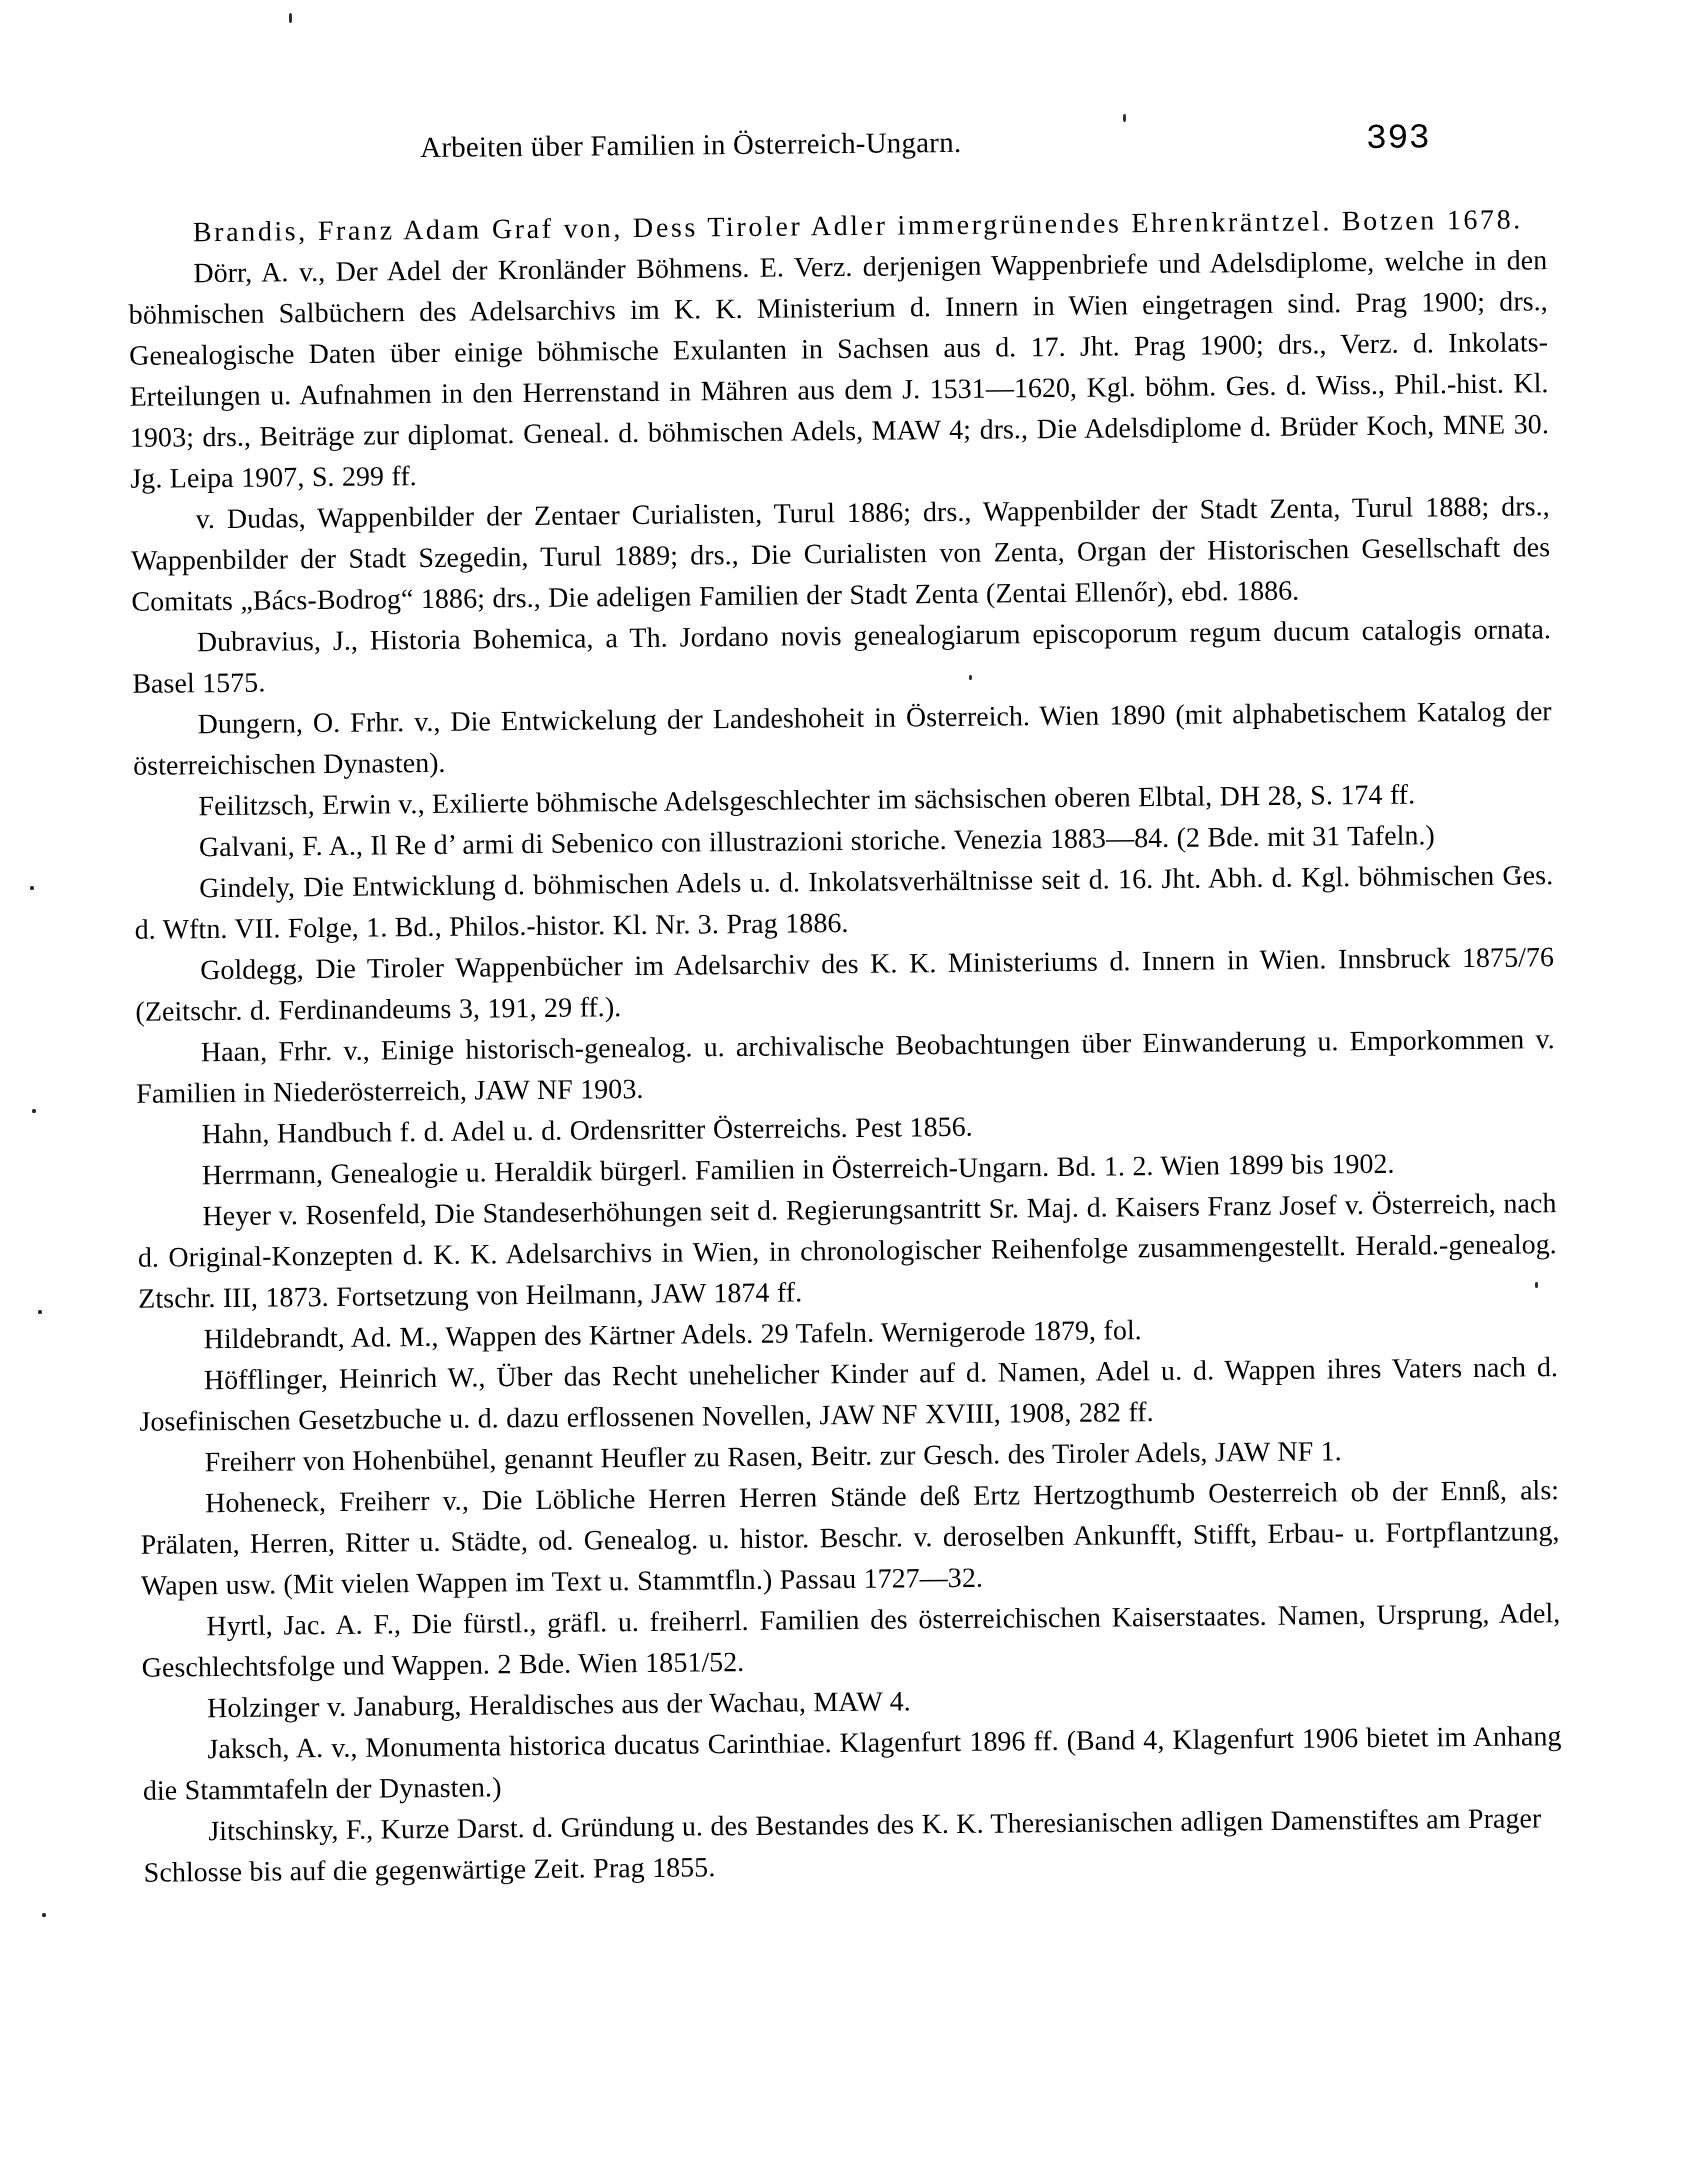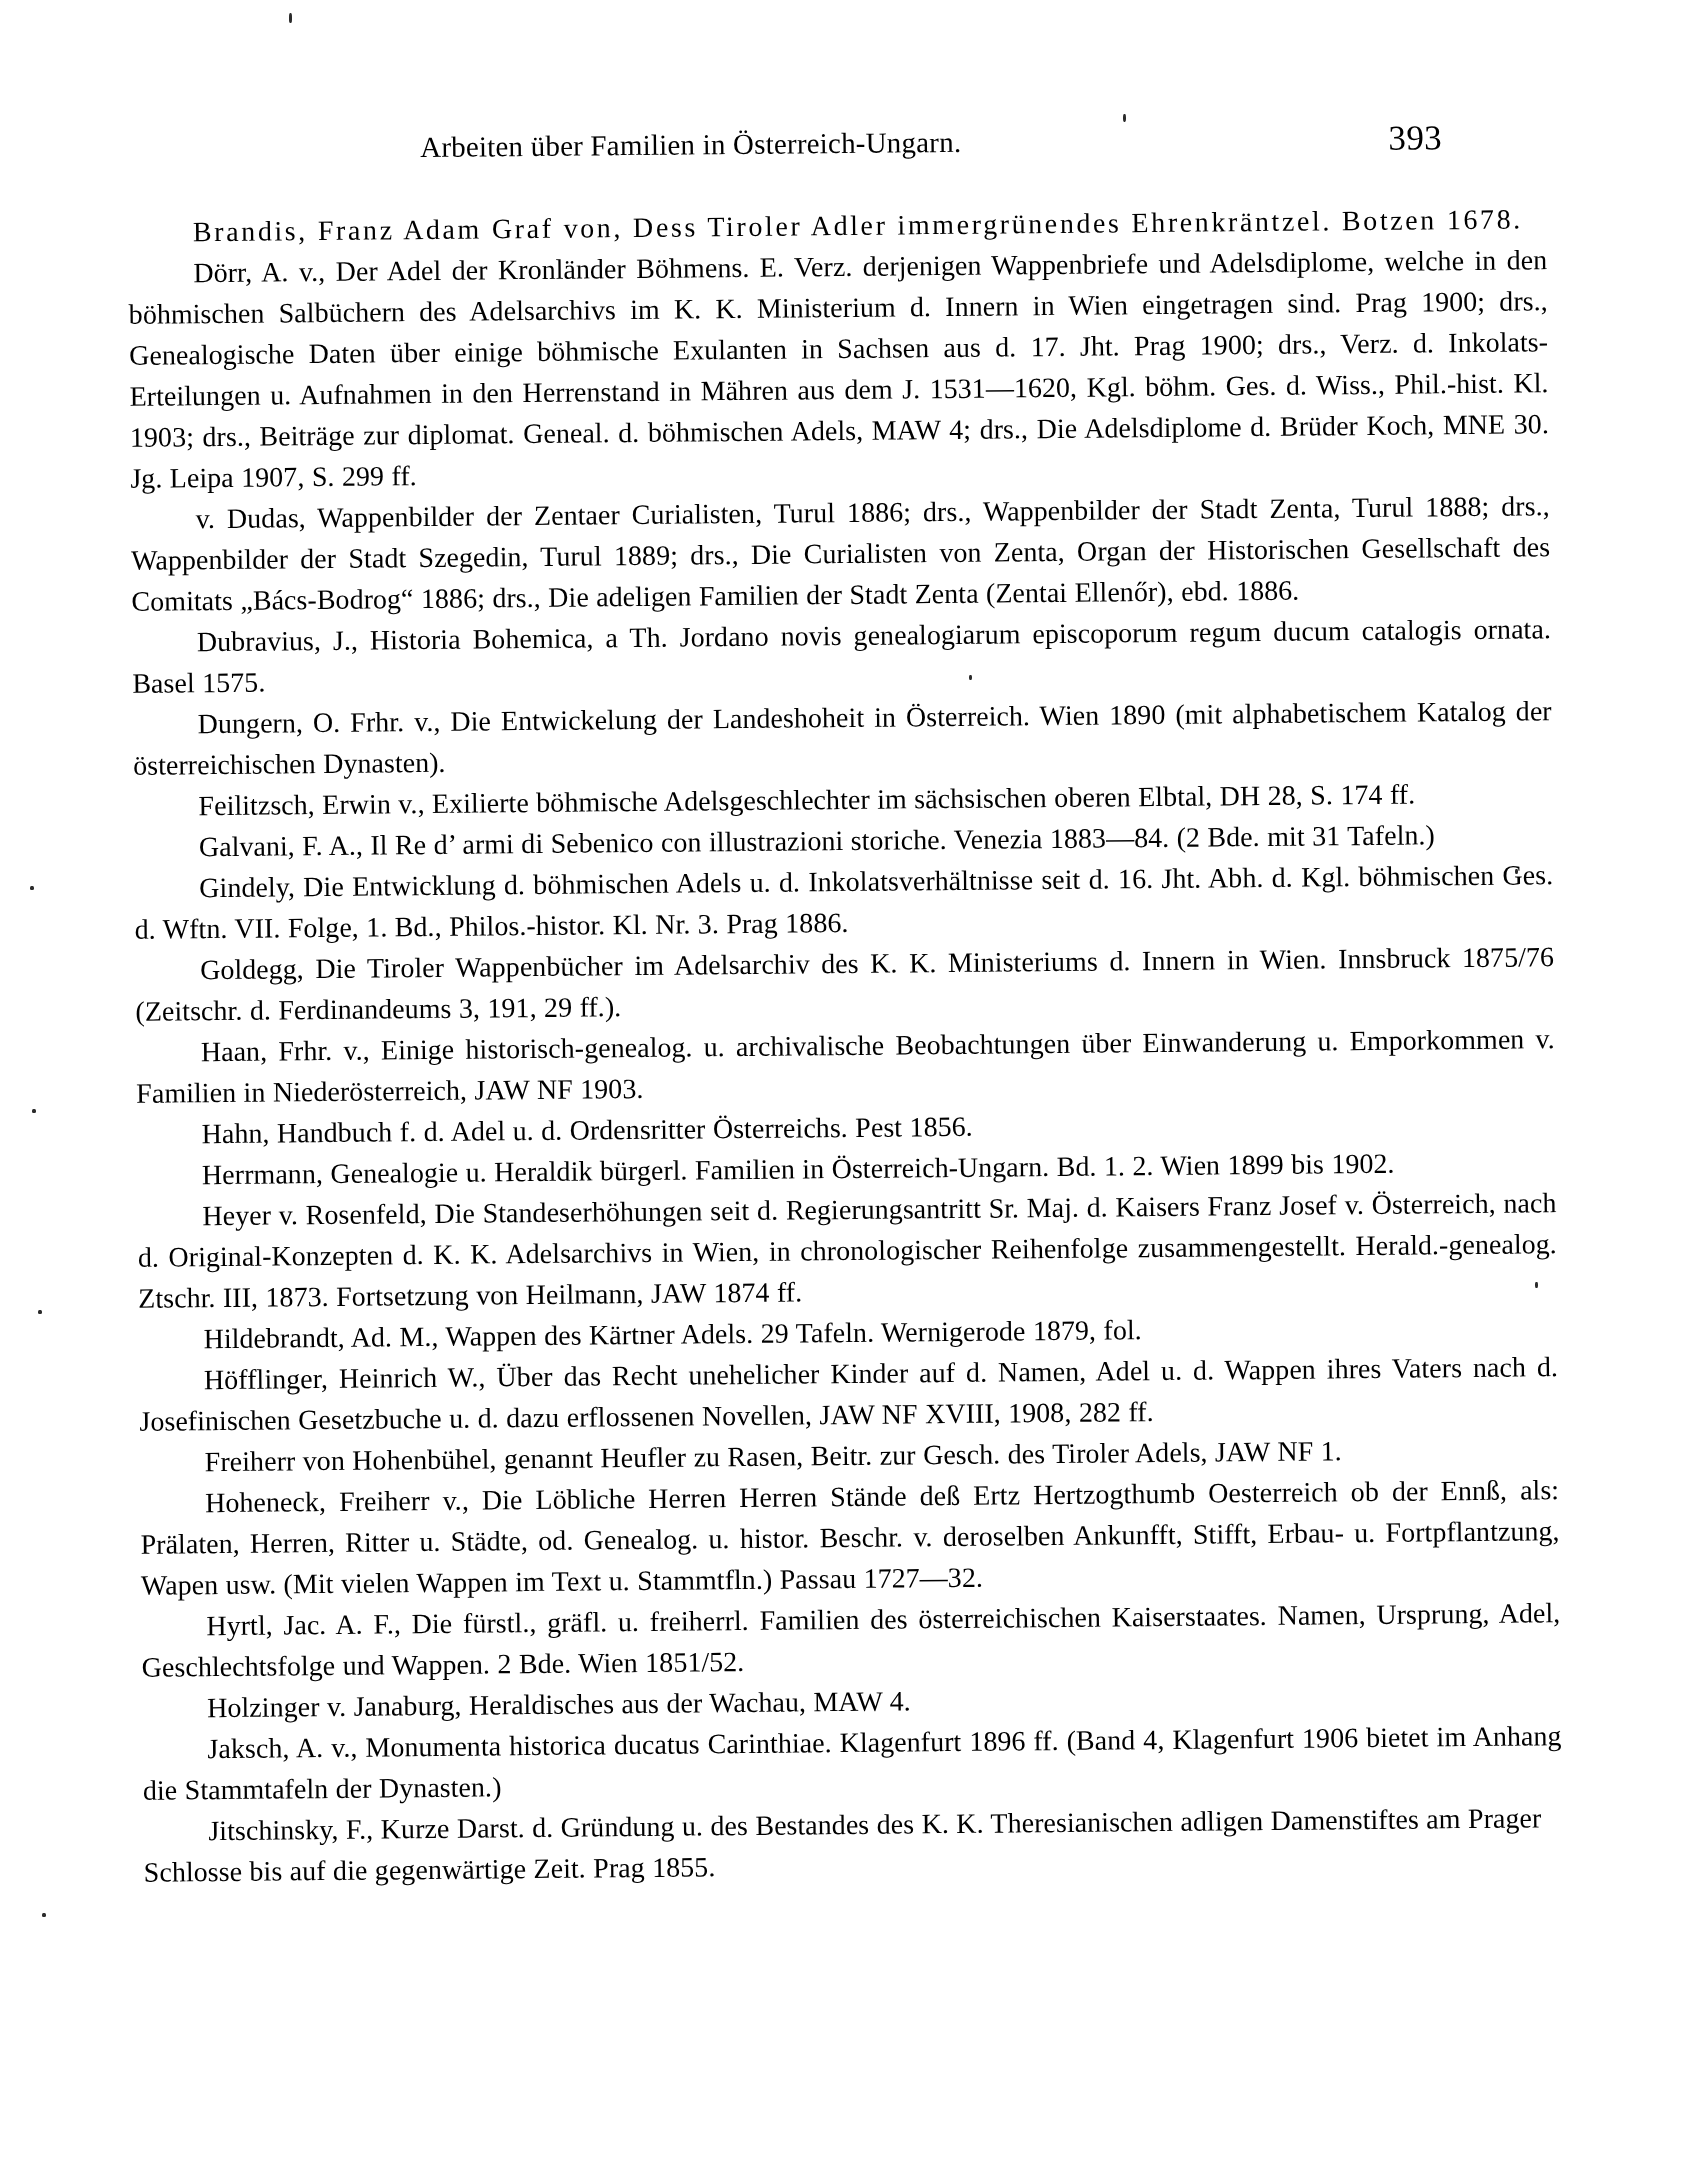--- a/index.html
+++ b/index.html
@@ -36,24 +36,25 @@
   #header .running-title {
     position: absolute;
     left: 0;
     top: 0;
     font-size: 29px;
     letter-spacing: 0.2px;
     white-space: nowrap;
   }
   #header .folio {
     position: absolute;
-    right: 26px;
+    right: 38px;
     top: -3.5px;
     font-size: 35px;
     letter-spacing: 0.4px;
+    font-family: Liberation Mono, monospace;
   }
   #body {
     position: absolute;
     left: 135px;
     top: 205px;
     width: 1419px;
   }
   p.entry {
     margin: 0 0 0 0;
     padding: 0;

